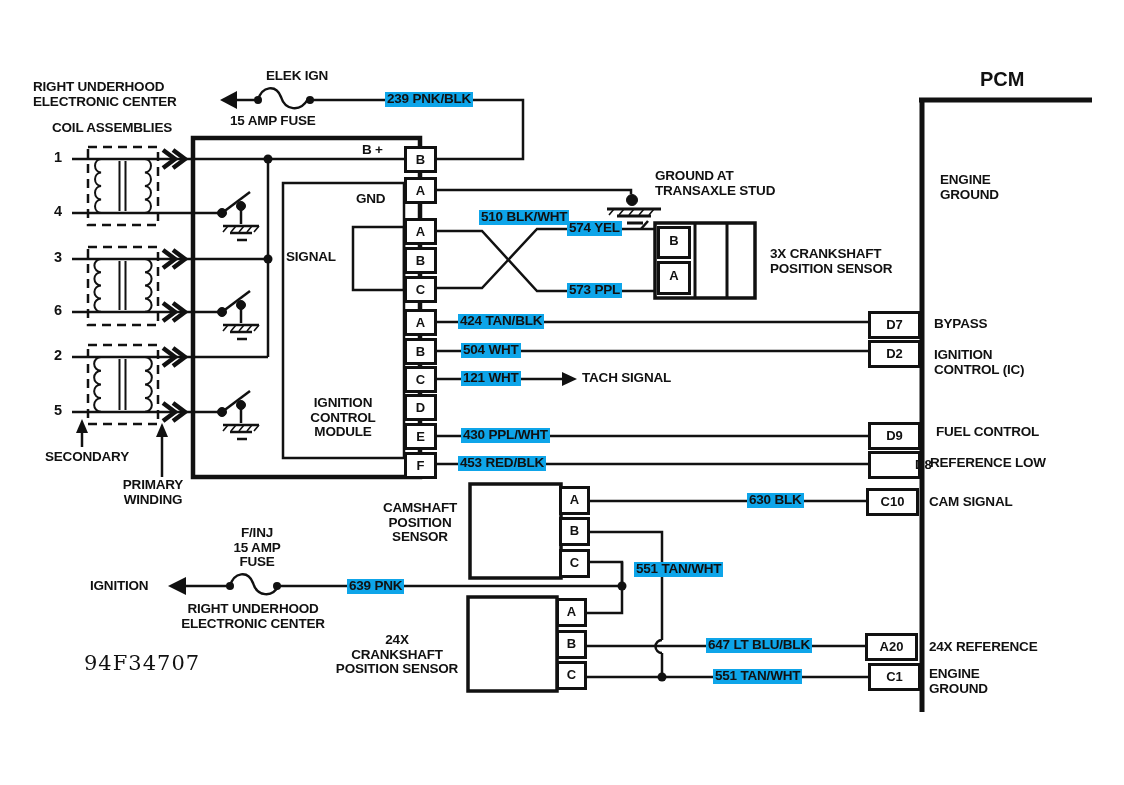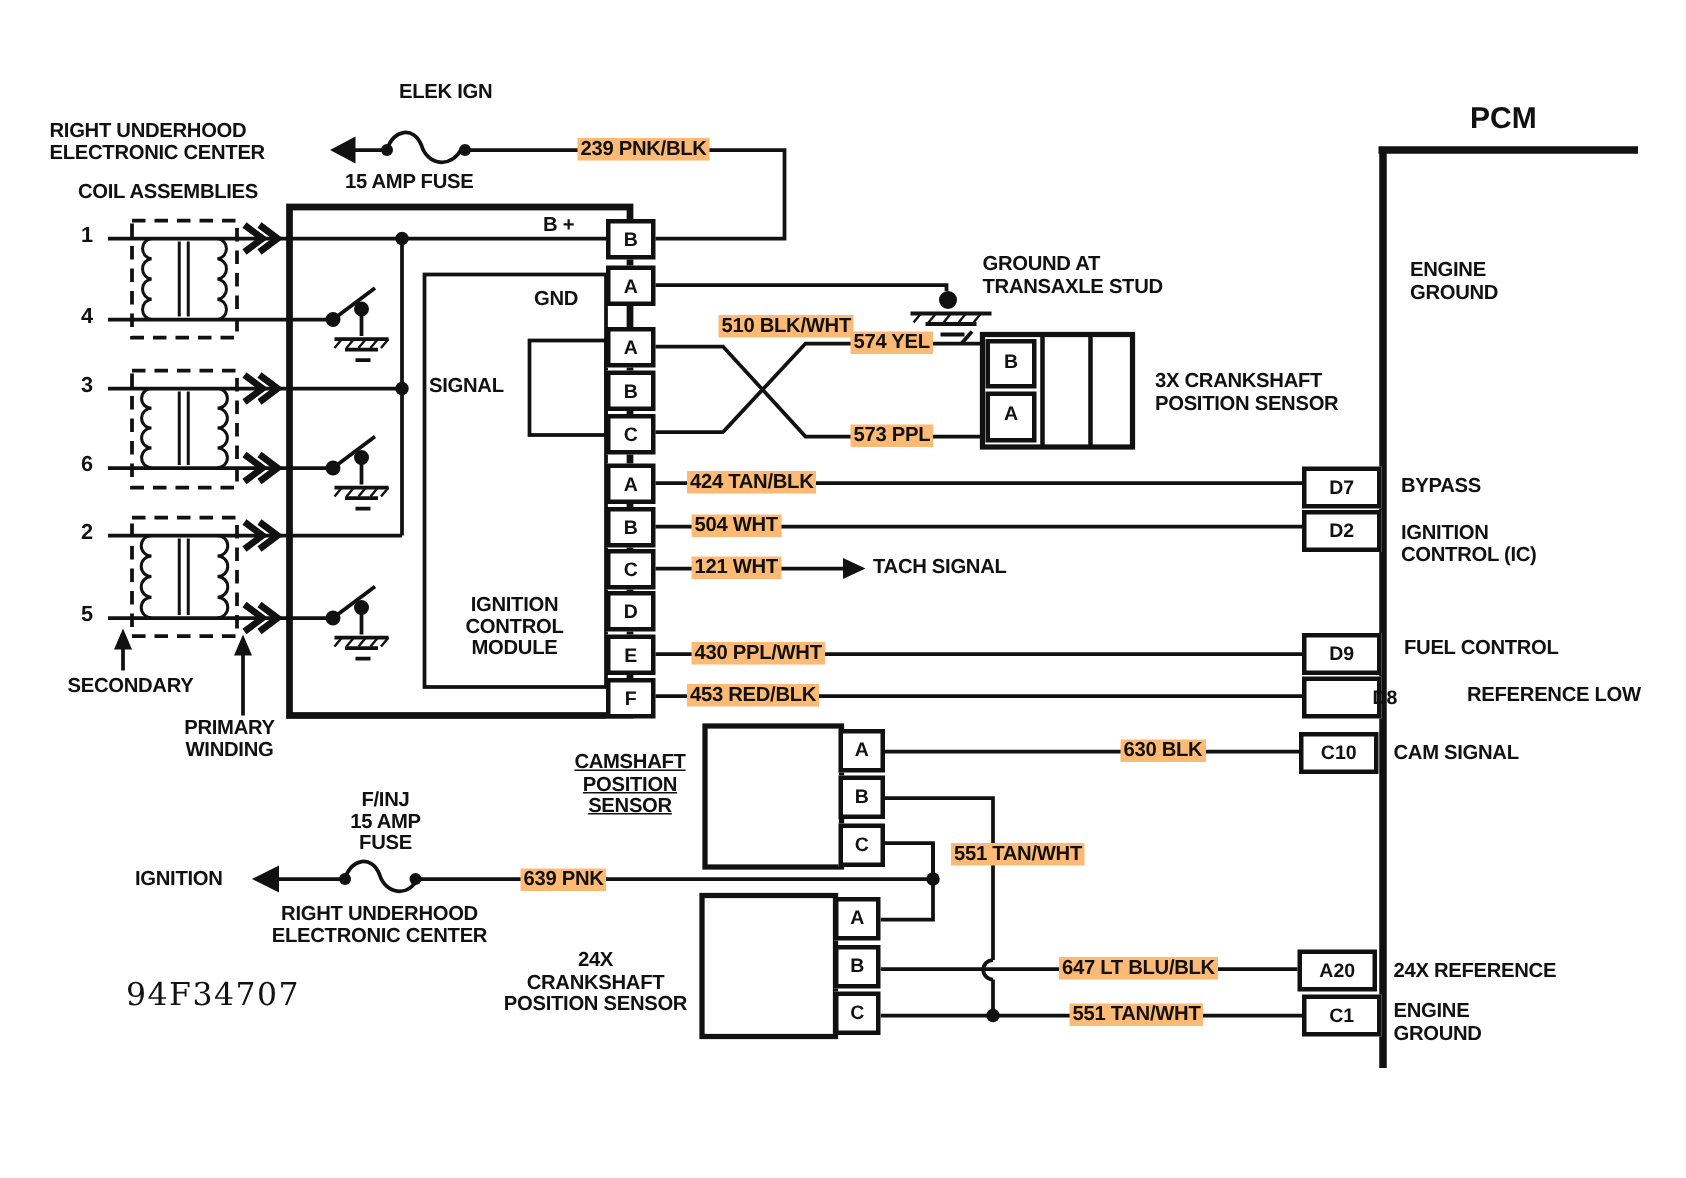--- a/index.html
+++ b/index.html
@@ -1,21 +1,21 @@
 <!DOCTYPE html>
 <html><head>
 <meta charset="utf-8">
 <style>
   html,body{margin:0;padding:0;background:#fff;}
   #stage{position:relative;width:1124px;height:785px;background:#fff;overflow:hidden;
          font-family:"Liberation Sans",sans-serif;color:#111;}
   #wires{position:absolute;left:0;top:0;z-index:1;}
   .lbl{position:absolute;z-index:3;font-weight:bold;font-size:13.5px;line-height:14.5px;
        letter-spacing:-0.2px;white-space:pre-line;}
-  .onwire{background:#fdba74;padding:0 2px;z-index:2;}
+  .onwire{background:#0ea5e9;padding:0 2px;z-index:2;}
   .ctr{text-align:center;}
   .pin{position:absolute;z-index:4;box-sizing:border-box;border:3px solid #111;background:#fff;
        font-weight:bold;font-size:13px;text-align:center;}
   .mpin{width:33px;height:27px;line-height:21px;}
   .ppin{width:53px;height:28px;line-height:22px;}
   .spin{line-height:24px;}
   .title{font-size:20px;letter-spacing:0;}
   .serif{font-family:"DejaVu Serif","Liberation Serif",serif;font-weight:normal;
          font-size:21px;letter-spacing:1px;}
 </style>
@@ -161,21 +161,21 @@
       <circle cx="258" cy="100" r="4"></circle>
       <circle cx="310" cy="100" r="4"></circle>
       <circle cx="230" cy="586" r="4"></circle>
       <circle cx="277" cy="586" r="4"></circle>
     </g>
   </svg>
 
   <div class="lbl" style="left:33px;top:80px;">RIGHT UNDERHOOD
 ELECTRONIC CENTER</div>
   <div class="lbl" style="left:52px;top:121px;">COIL ASSEMBLIES</div>
-  <div class="lbl" style="left:266px;top:54px;text-align:right;">ELEK IGN</div>
+  <div class="lbl" style="left:266px;top:69px;text-align:right;">ELEK IGN</div>
   <div class="lbl" style="left:230px;top:114px;">15 AMP FUSE</div>
   <div class="lbl onwire" style="left:385px;top:92px;">239 PNK/BLK</div>
 
   <div class="lbl title" style="left:980px;top:72px;">PCM</div>
   <div class="lbl" style="left:940px;top:173px;">ENGINE
 GROUND</div>
 
   <div class="lbl onwire" style="left:479px;top:182px;margin-top:28px;">510 BLK/WHT</div>
   <div class="lbl" style="left:655px;top:169px;">GROUND AT
 TRANSAXLE STUD</div>
@@ -192,21 +192,21 @@
   <div class="lbl onwire" style="left:461px;top:428px;">430 PPL/WHT</div>
   <div class="lbl onwire" style="left:458px;top:456px;">453 RED/BLK</div>
 
   <div class="lbl" style="left:362px;top:143px;">B +</div>
   <div class="lbl" style="left:356px;top:192px;">GND</div>
   <div class="lbl" style="left:286px;top:250px;">SIGNAL</div>
   <div class="lbl ctr" style="left:300px;top:396px;width:86px;">IGNITION
 CONTROL
 MODULE</div>
 
-  <div class="lbl ctr" style="left:374px;top:501px;width:92px;text-decoration:underline;">CAMSHAFT
+  <div class="lbl ctr" style="left:374px;top:501px;width:92px;">CAMSHAFT
 POSITION
 SENSOR</div>
   <div class="lbl onwire" style="left:703px;top:493px;margin-left:44px;">630 BLK</div>
   <div class="lbl onwire" style="left:634px;top:562px;">551 TAN/WHT</div>
 
   <div class="lbl ctr" style="left:226px;top:526px;width:62px;">F/INJ
 15 AMP
 FUSE</div>
   <div class="lbl" style="left:90px;top:579px;">IGNITION</div>
   <div class="lbl onwire" style="left:347px;top:579px;">639 PNK</div>
@@ -259,19 +259,19 @@
   <div class="pin ppin" style="left:868px;top:422px;">D9</div>
   <div class="pin ppin" style="left:868px;top:451px;padding-left:44px;">D8</div>
   <div class="pin ppin" style="left:866px;top:488px;">C10</div>
   <div class="pin ppin" style="left:865px;top:633px;">A20</div>
   <div class="pin ppin" style="left:868px;top:663px;">C1</div>
 
   <div class="lbl" style="left:934px;top:317px;">BYPASS</div>
   <div class="lbl" style="left:934px;top:348px;">IGNITION
 CONTROL (IC)</div>
   <div class="lbl" style="left:936px;top:425px;">FUEL CONTROL</div>
-  <div class="lbl" style="left:930px;top:456px;padding-left:48px;">REFERENCE LOW</div>
+  <div class="lbl" style="left:930px;top:456px;">REFERENCE LOW</div>
   <div class="lbl" style="left:929px;top:495px;">CAM SIGNAL</div>
   <div class="lbl" style="left:929px;top:640px;">24X REFERENCE</div>
   <div class="lbl" style="left:929px;top:667px;">ENGINE
 GROUND</div>
 
 </div>
 
 </body></html>

